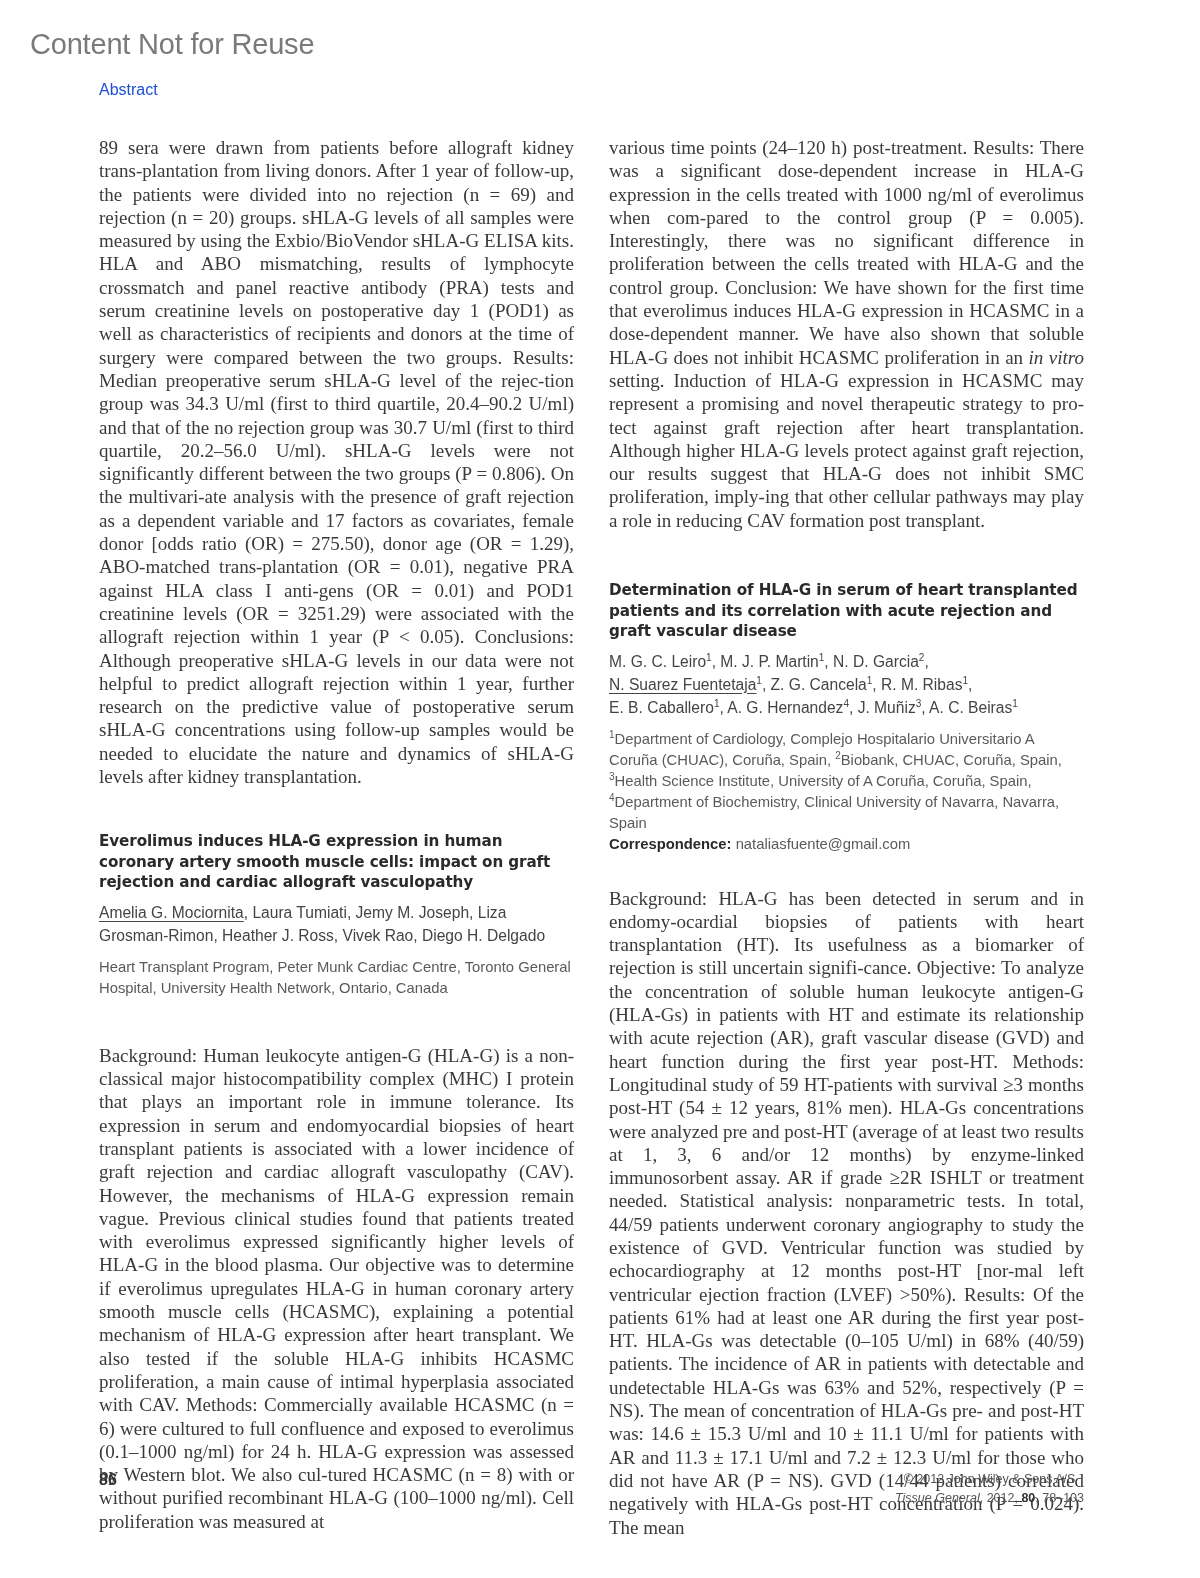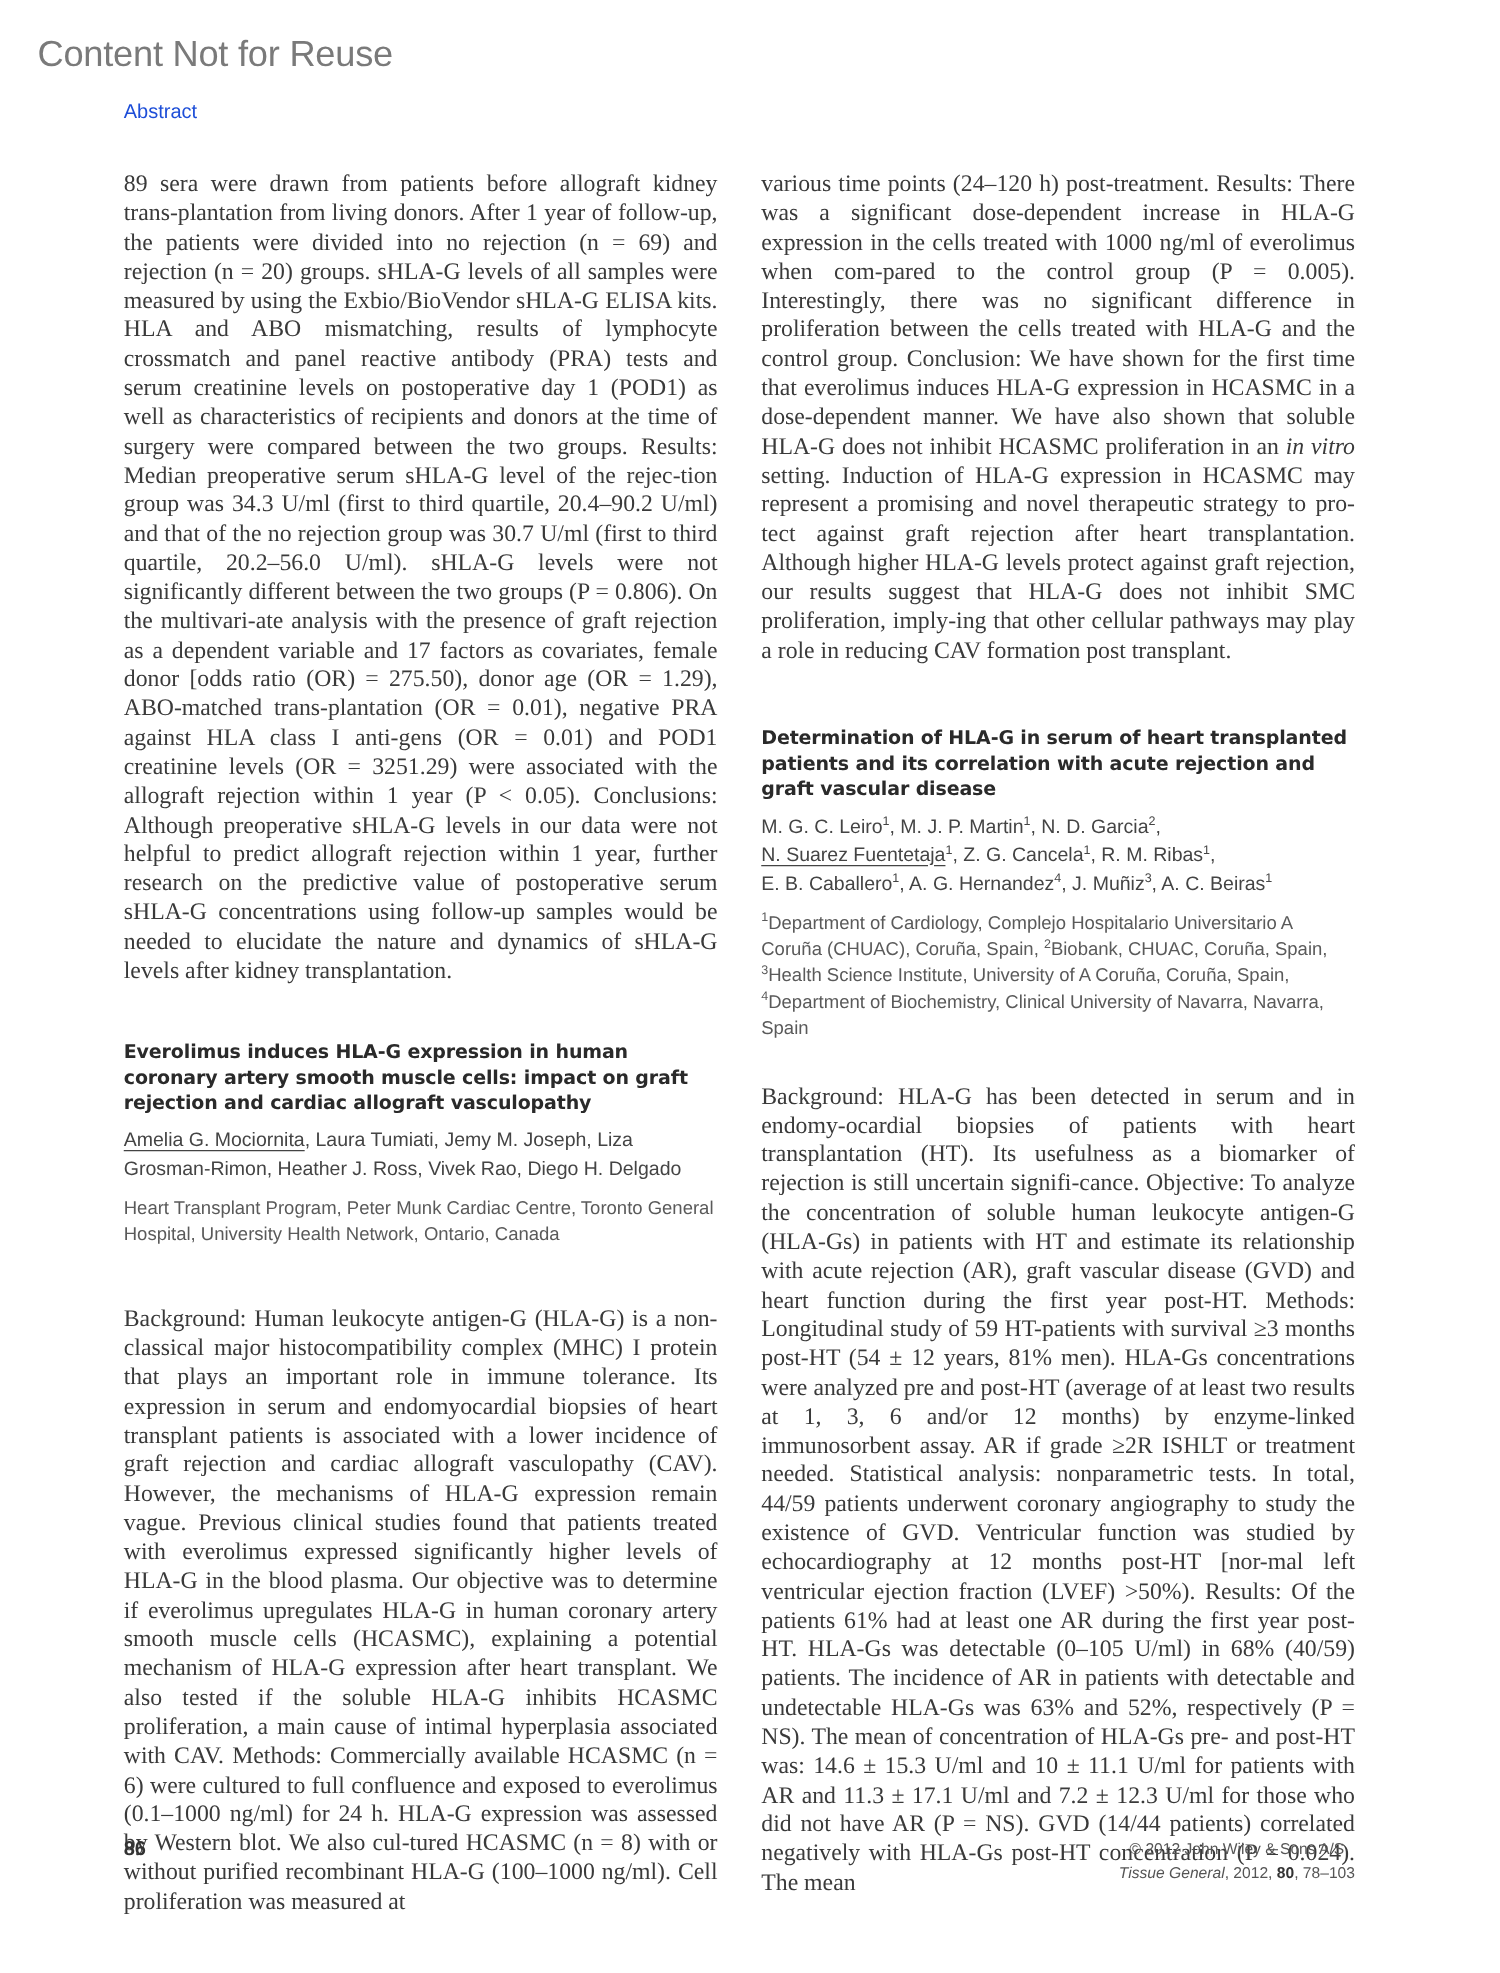--- a/index.html
+++ b/index.html
@@ -78,20 +78,21 @@
 
 <div class="col col-right">
   <p class="body-text" id="evero-cont">various time points (24–120 h) post-treatment. Results: There was a significant dose-dependent increase in HLA-G expression in the cells treated with 1000 ng/ml of everolimus when com-pared to the control group (P = 0.005). Interestingly, there was no significant difference in proliferation between the cells treated with HLA-G and the control group. Conclusion: We have shown for the first time that everolimus induces HLA-G expression in HCASMC in a dose-dependent manner. We have also shown that soluble HLA-G does not inhibit HCASMC proliferation in an <i>in vitro</i> setting. Induction of HLA-G expression in HCASMC may represent a promising and novel therapeutic strategy to pro-tect against graft rejection after heart transplantation. Although higher HLA-G levels protect against graft rejection, our results suggest that HLA-G does not inhibit SMC proliferation, imply-ing that other cellular pathways may play a role in reducing CAV formation post transplant.</p>
 
   <div class="gap-r1"></div>
 
   <div>
     <h3 class="title">Determination of HLA-G in serum of heart transplanted patients and its correlation with acute rejection and graft vascular disease</h3>
     <p class="authors" id="serum-authors"><span>M. G. C. Leiro</span><sup>1</sup>, <span>M. J. P. Martin</span><sup>1</sup>, <span>N. D. Garcia</span><sup>2</sup>, <br><span class="presenter">N. Suarez Fuentetaja</span><sup>1</sup>, <span>Z. G. Cancela</span><sup>1</sup>, <span>R. M. Ribas</span><sup>1</sup>, <br><span>E. B. Caballero</span><sup>1</sup>, <span>A. G. Hernandez</span><sup>4</sup>, <span>J. Muñiz</span><sup>3</sup>, <span>A. C. Beiras</span><sup>1</sup></p>
     <p class="affil" id="serum-affils"><sup>1</sup>Department of Cardiology, Complejo Hospitalario Universitario A Coruña (CHUAC), Coruña, Spain, <sup>2</sup>Biobank, CHUAC, Coruña, Spain, <sup>3</sup>Health Science Institute, University of A Coruña, Coruña, Spain, <sup>4</sup>Department of Biochemistry, Clinical University of Navarra, Navarra, Spain</p>
+    <p class="corr"><b>Correspondence:</b><span> nataliasfuente@gmail.com</span></p>
 
     <div class="gap-r2"></div>
 
     <p class="body-text">Background: HLA-G has been detected in serum and in endomy-ocardial biopsies of patients with heart transplantation (HT). Its usefulness as a biomarker of rejection is still uncertain signifi-cance. Objective: To analyze the concentration of soluble human leukocyte antigen-G (HLA-Gs) in patients with HT and estimate its relationship with acute rejection (AR), graft vascular disease (GVD) and heart function during the first year post-HT. Methods: Longitudinal study of 59 HT-patients with survival ≥3 months post-HT (54 ± 12 years, 81% men). HLA-Gs concentrations were analyzed pre and post-HT (average of at least two results at 1, 3, 6 and/or 12 months) by enzyme-linked immunosorbent assay. AR if grade ≥2R ISHLT or treatment needed. Statistical analysis: nonparametric tests. In total, 44/59 patients underwent coronary angiography to study the existence of GVD. Ventricular function was studied by echocardiography at 12 months post-HT [nor-mal left ventricular ejection fraction (LVEF) &gt;50%). Results: Of the patients 61% had at least one AR during the first year post-HT. HLA-Gs was detectable (0–105 U/ml) in 68% (40/59) patients. The incidence of AR in patients with detectable and undetectable HLA-Gs was 63% and 52%, respectively (P = NS). The mean of concentration of HLA-Gs pre- and post-HT was: 14.6 ± 15.3 U/ml and 10 ± 11.1 U/ml for patients with AR and 11.3 ± 17.1 U/ml and 7.2 ± 12.3 U/ml for those who did not have AR (P = NS). GVD (14/44 patients) correlated negatively with HLA-Gs post-HT concentration (P = 0.024). The mean</p>
   </div>
 </div>
 
 <div class="footer-page">86</div>
 <div class="footer-right">
   <div>© 2012 John Wiley &amp; Sons A/S</div>

